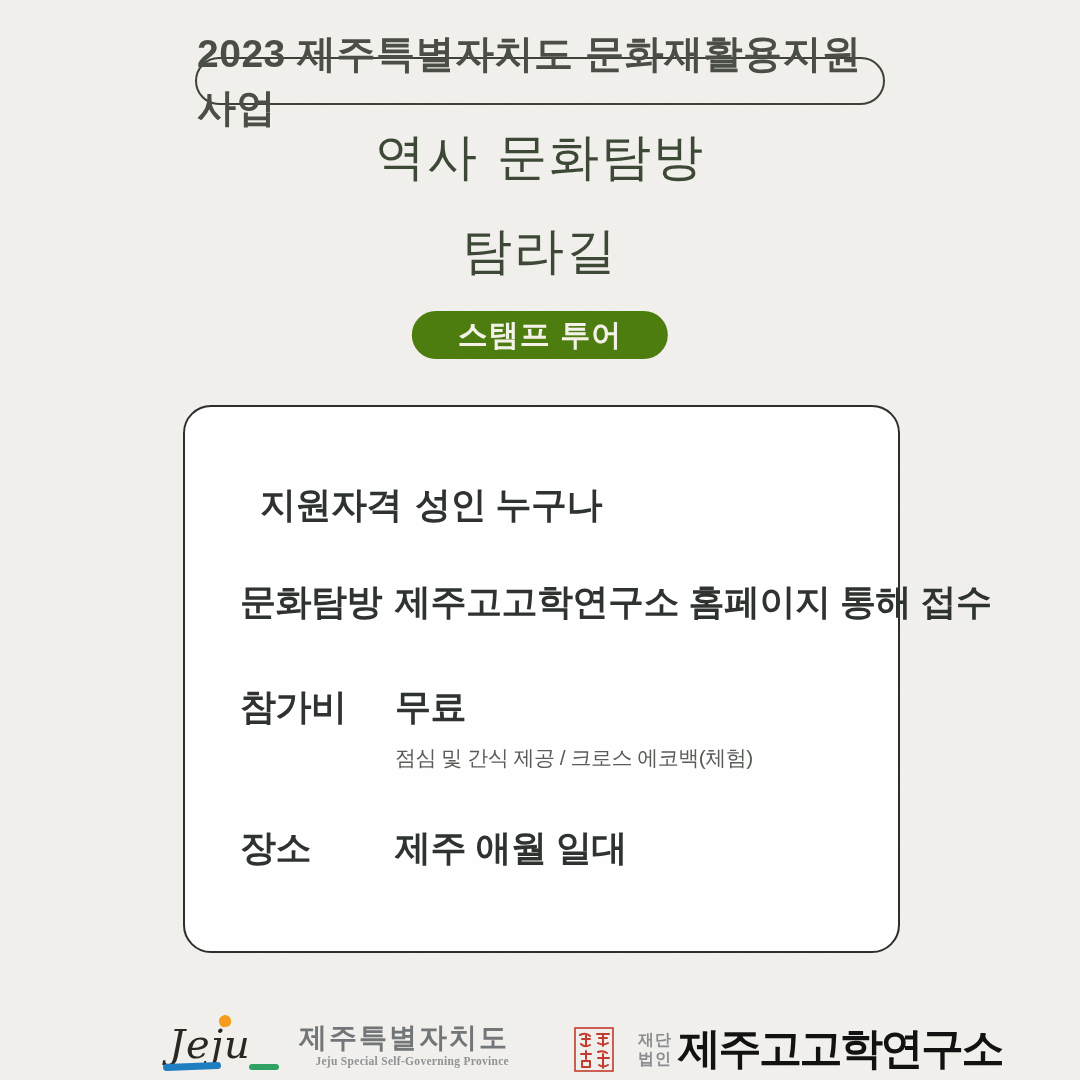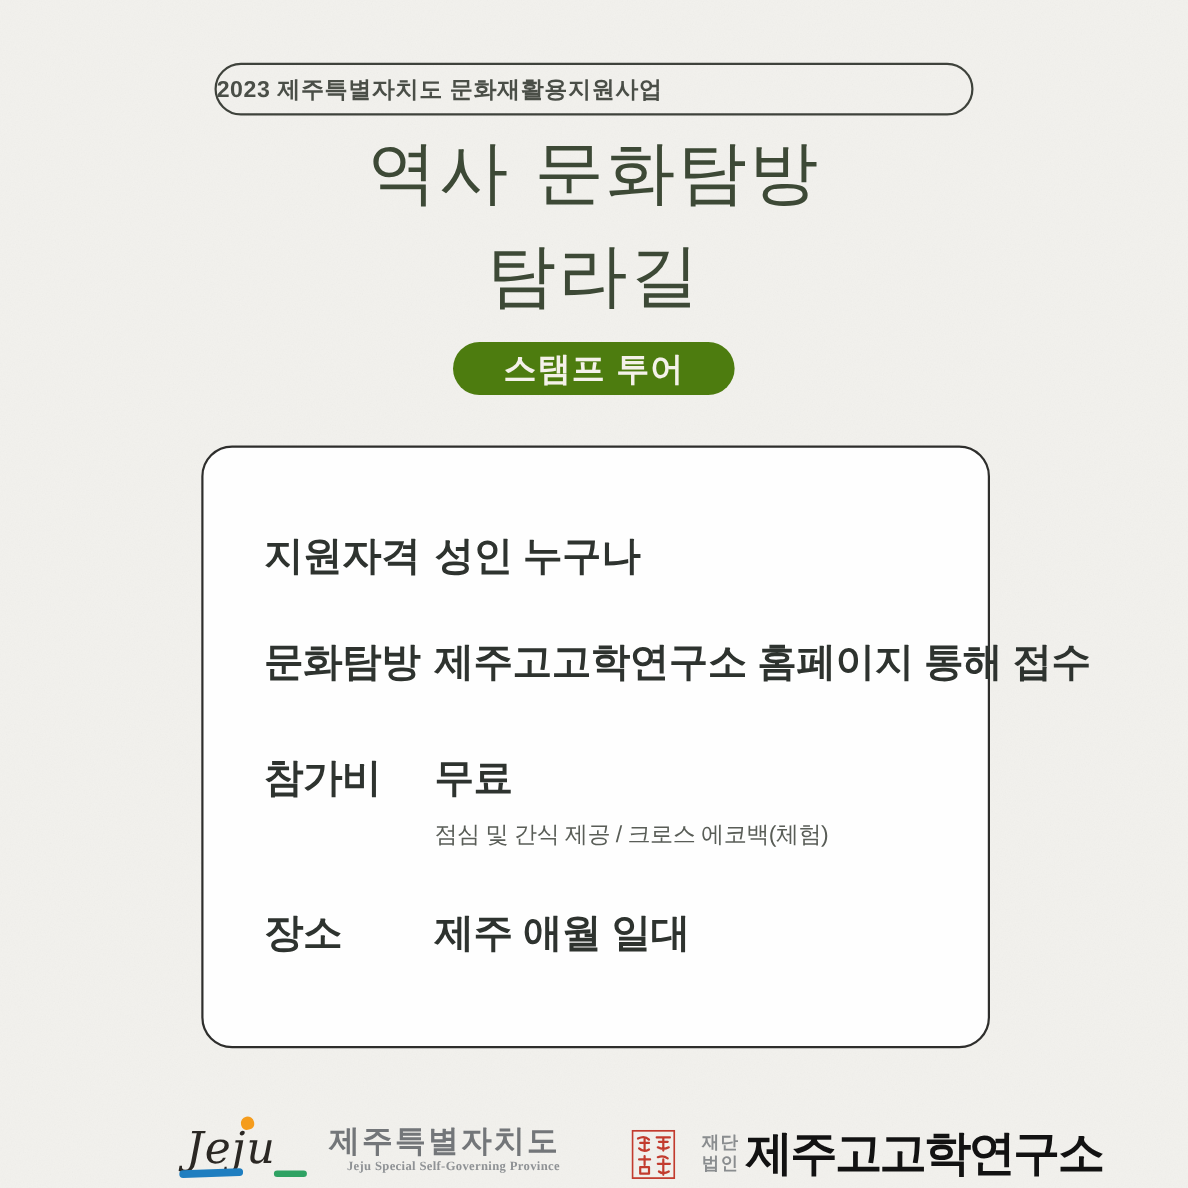--- a/index.html
+++ b/index.html
@@ -22,35 +22,35 @@
   }
 
   
   .program-pill {
     position: absolute;
     left: 195px; top: 57px;
     width: 690px; height: 48px;
     border: 2.5px solid #3e423b;
     border-radius: 26px;
     display: flex; align-items: center; 
-    font-size: 21px; font-weight: 700;
+    font-size: 39px; font-weight: 700;
     color: #4a4e47;
     letter-spacing: 0.5px;
     background: transparent;
   }
 
   
   .main-title {
     position: absolute;
     left: 0; top: 110px;
     width: 1080px;
     text-align: center;
     font-family: "DejaVu Serif", "Liberation Serif", serif;
     font-weight: 500;
-    font-size: 63px;
+    font-size: 50px;
     line-height: 94px;
     color: #3d4936;
     letter-spacing: 2px;
   }
 
   
   .stamp-badge {
     position: absolute;
     left: 50%; top: 311px;
     transform: translateX(-50%);
@@ -92,21 +92,21 @@
     color: #2e332f;
     letter-spacing: -0.5px;
     white-space: nowrap;
   }
   .info-row .row-note {
     margin-top: 12px;
     font-size: 21px; font-weight: 500;
     color: #595d57;
     letter-spacing: -0.5px;
   }
-  .row-1 { top: 74px; }
+  .row-1 { top: 74px; margin-left: 20px; }
   .row-2 { top: 171px; }
   .row-3 { top: 276px; }
   .row-4 { top: 417px; }
 
   
   .footer { position: absolute; left: 0; top: 1005px; width: 1080px; height: 75px; }
 
   .jeju-logo-group {
     position: absolute; left: 163px; top: 14px;
     display: flex; align-items: center;

